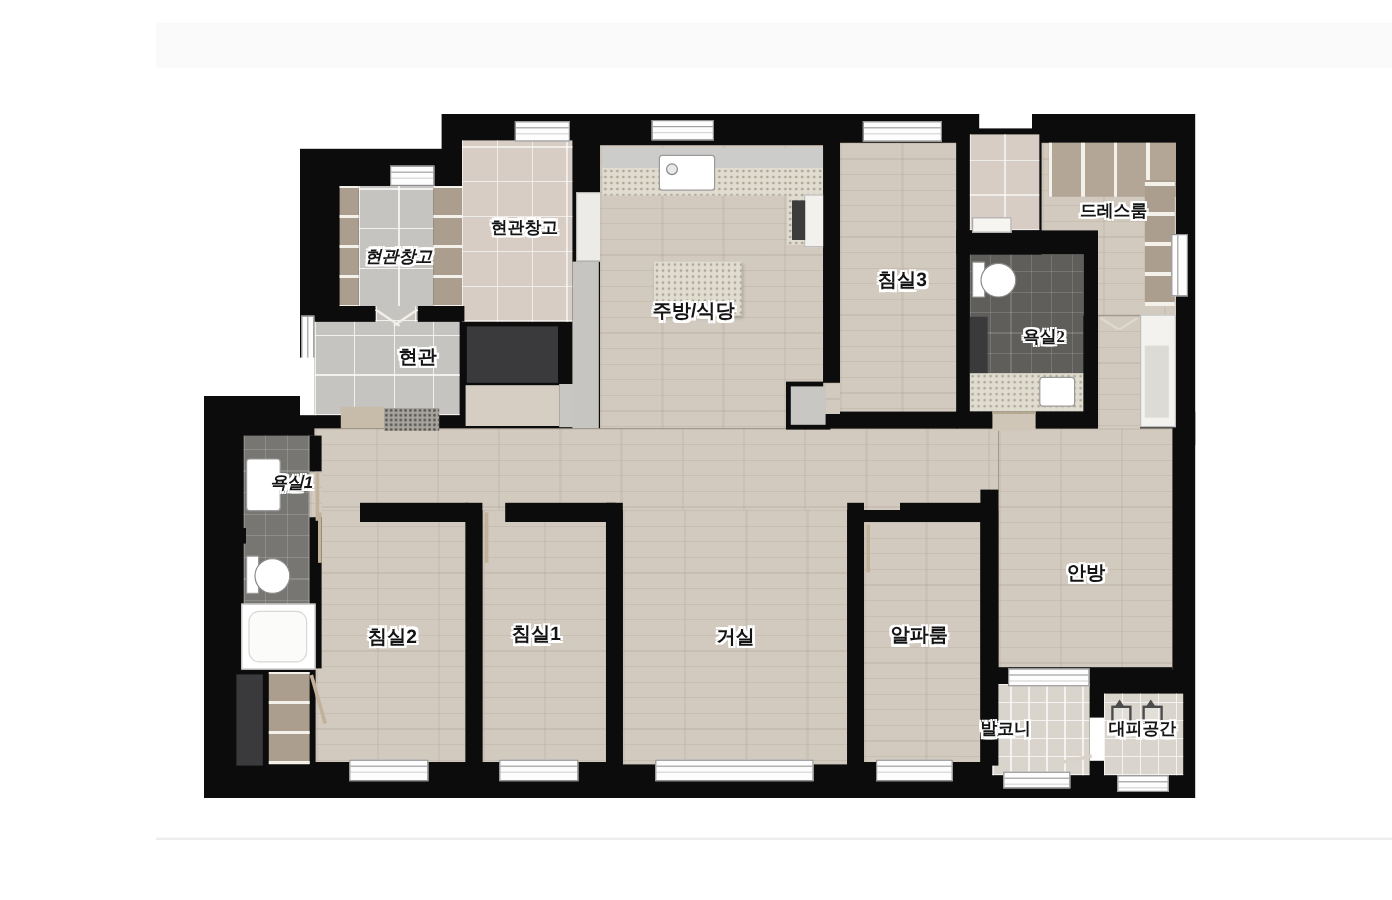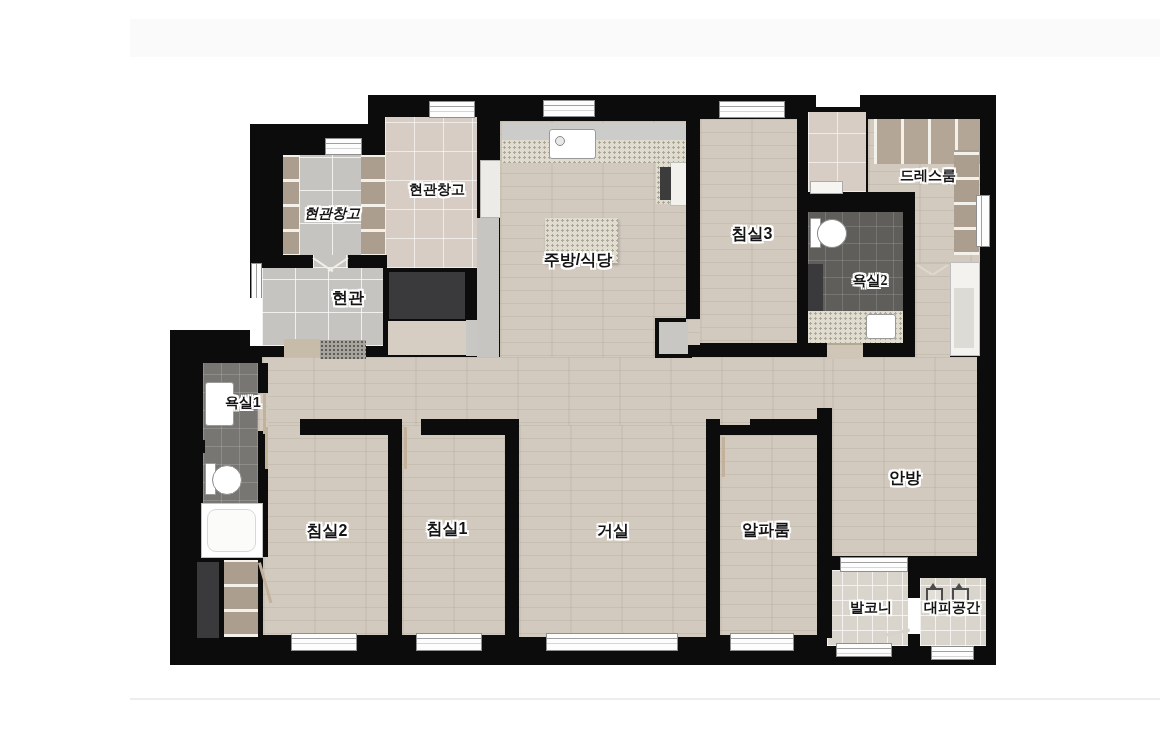--- a/index.html
+++ b/index.html
@@ -187,22 +187,22 @@
   <div class="win-h" style="left:836px;top:643px;width:54px;height:12px;"></div>
   <div class="win-h" style="left:931px;top:646px;width:41px;height:12px;"></div>
 
   <div class="lbl sm" style="left:332px;top:214px;font-style:italic;">현관창고</div>
   <div class="lbl sm" style="left:437px;top:190px;">현관창고</div>
   <div class="lbl" style="left:578px;top:260px;">주방/식당</div>
   <div class="lbl" style="left:752px;top:234px;">침실3</div>
   <div class="lbl sm" style="left:928px;top:176px;">드레스룸</div>
   <div class="lbl sm" style="left:870px;top:281px;font-family:Liberation Serif, serif;">욕실2</div>
   <div class="lbl" style="left:320px;top:298px;margin-left:28px;">현관</div>
-  <div class="lbl sm" style="left:243px;top:403px;">욕실1</div>
+  <div class="lbl sm" style="left:243px;top:403px;font-style:italic;">욕실1</div>
   <div class="lbl" style="left:327px;top:531px;">침실2</div>
   <div class="lbl" style="left:447px;top:529px;">침실1</div>
   <div class="lbl" style="left:613px;top:531px;">거실</div>
   <div class="lbl" style="left:766px;top:530px;">알파룸</div>
   <div class="lbl" style="left:905px;top:478px;font-family:Liberation Serif, serif;">안방</div>
-  <div class="lbl sm" style="left:871px;top:608px;">발코니</div>
+  <div class="lbl sm" style="left:838px;top:608px;">발코니</div>
   <div class="lbl sm" style="left:952px;top:608px;text-align:right;">대피공간</div>
 
 </div>
 
 </body></html>

